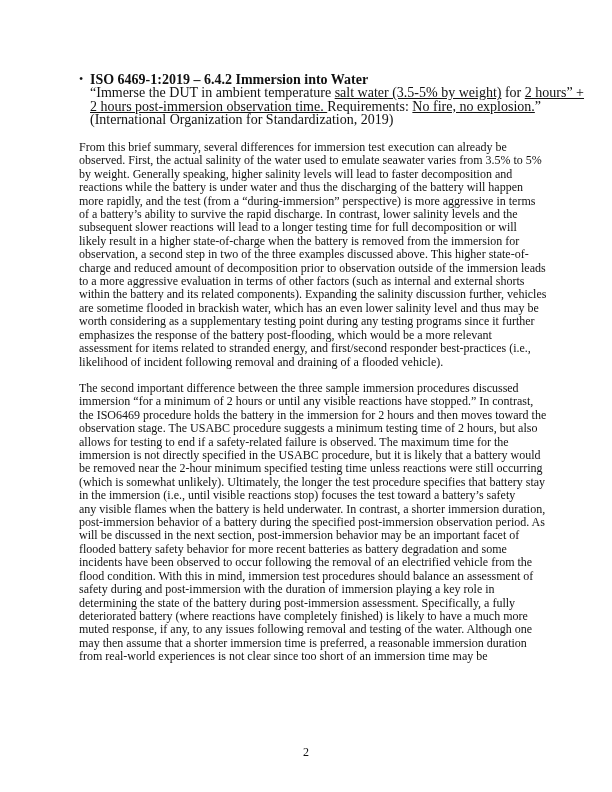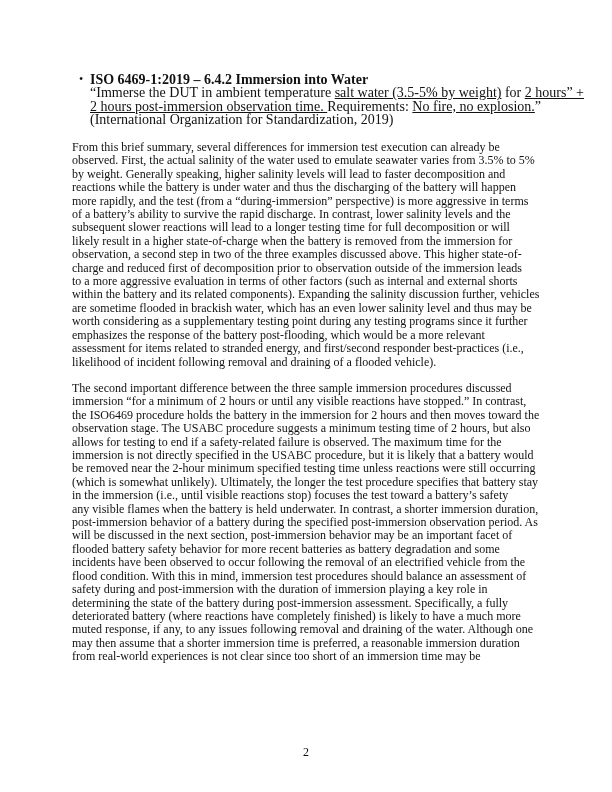--- a/index.html
+++ b/index.html
@@ -5,21 +5,21 @@
   html, body { margin: 0; padding: 0; background: #ffffff; }
   body { width: 612px; height: 792px; position: relative; overflow: hidden;
          font-family: "Liberation Serif", "DejaVu Serif", serif; color: #111; }
   .page { position: absolute; left: 0; top: 0; width: 612px; height: 792px; }
   .bullet-block { position: absolute; left: 90px; top: 73px; width: 460px; }
   .bullet-dot { position: absolute; left: -11px; top: 0px; font-size: 12px; line-height: 13.4px; }
   .bullet-line { font-size: 14px; line-height: 13.4px; white-space: nowrap; }
   .bullet-title { font-weight: bold; }
   .u { text-decoration: underline; text-underline-offset: 1px; }
   .para { position: absolute; left: 72px; width: 480px; }
-  .line { font-size: 12px; line-height: 13.4px; white-space: nowrap; }
+  .line { font-size: 12px; line-height: 13.4px; white-space: nowrap; margin-left: 7px; }
   #p1 { top: 141px; }
   #p2 { top: 382px; }
   .pagenum { position: absolute; left: 0; width: 612px; top: 745px; text-align: center; font-size: 12px; }
 </style>
 </head>
 <body>
 
 <div class="page">
 
   <div class="bullet-block">
@@ -33,21 +33,21 @@
   <div class="para" id="p1">
       <div class="line">From this brief summary, several differences for immersion test execution can already be</div>
       <div class="line">observed. First, the actual salinity of the water used to emulate seawater varies from 3.5% to 5%</div>
       <div class="line">by weight. Generally speaking, higher salinity levels will lead to faster decomposition and</div>
       <div class="line">reactions while the battery is under water and thus the discharging of the battery will happen</div>
       <div class="line">more rapidly, and the test (from a “during-immersion” perspective) is more aggressive in terms</div>
       <div class="line">of a battery’s ability to survive the rapid discharge. In contrast, lower salinity levels and the</div>
       <div class="line">subsequent slower reactions will lead to a longer testing time for full decomposition or will</div>
       <div class="line">likely result in a higher state-of-charge when the battery is removed from the immersion for</div>
       <div class="line">observation, a second step in two of the three examples discussed above. This higher state-of-</div>
-      <div class="line">charge and reduced first of decomposition prior to observation outside of the immersion leads</div>
+      <div class="line">charge and reduced amount of decomposition prior to observation outside of the immersion leads</div>
       <div class="line">to a more aggressive evaluation in terms of other factors (such as internal and external shorts</div>
       <div class="line">within the battery and its related components). Expanding the salinity discussion further, vehicles</div>
       <div class="line">are sometime flooded in brackish water, which has an even lower salinity level and thus may be</div>
       <div class="line">worth considering as a supplementary testing point during any testing programs since it further</div>
       <div class="line">emphasizes the response of the battery post-flooding, which would be a more relevant</div>
       <div class="line">assessment for items related to stranded energy, and first/second responder best-practices (i.e.,</div>
       <div class="line">likelihood of incident following removal and draining of a flooded vehicle).</div>
     </div>
   <div class="para" id="p2">
       <div class="line">The second important difference between the three sample immersion procedures discussed</div>
@@ -61,19 +61,19 @@
       <div class="line">in the immersion (i.e., until visible reactions stop) focuses the test toward a battery’s safety</div>
       <div class="line">any visible flames when the battery is held underwater. In contrast, a shorter immersion duration,</div>
       <div class="line">post-immersion behavior of a battery during the specified post-immersion observation period. As</div>
       <div class="line">will be discussed in the next section, post-immersion behavior may be an important facet of</div>
       <div class="line">flooded battery safety behavior for more recent batteries as battery degradation and some</div>
       <div class="line">incidents have been observed to occur following the removal of an electrified vehicle from the</div>
       <div class="line">flood condition. With this in mind, immersion test procedures should balance an assessment of</div>
       <div class="line">safety during and post-immersion with the duration of immersion playing a key role in</div>
       <div class="line">determining the state of the battery during post-immersion assessment. Specifically, a fully</div>
       <div class="line">deteriorated battery (where reactions have completely finished) is likely to have a much more</div>
-      <div class="line">muted response, if any, to any issues following removal and draining of the water. Although one</div>
+      <div class="line">muted response, if any, to any issues following removal and testing of the water. Although one</div>
       <div class="line">may then assume that a shorter immersion time is preferred, a reasonable immersion duration</div>
       <div class="line">from real-world experiences is not clear since too short of an immersion time may be</div>
     </div>
 
   <div class="pagenum">2</div>
 </div>
 
 </body></html>

